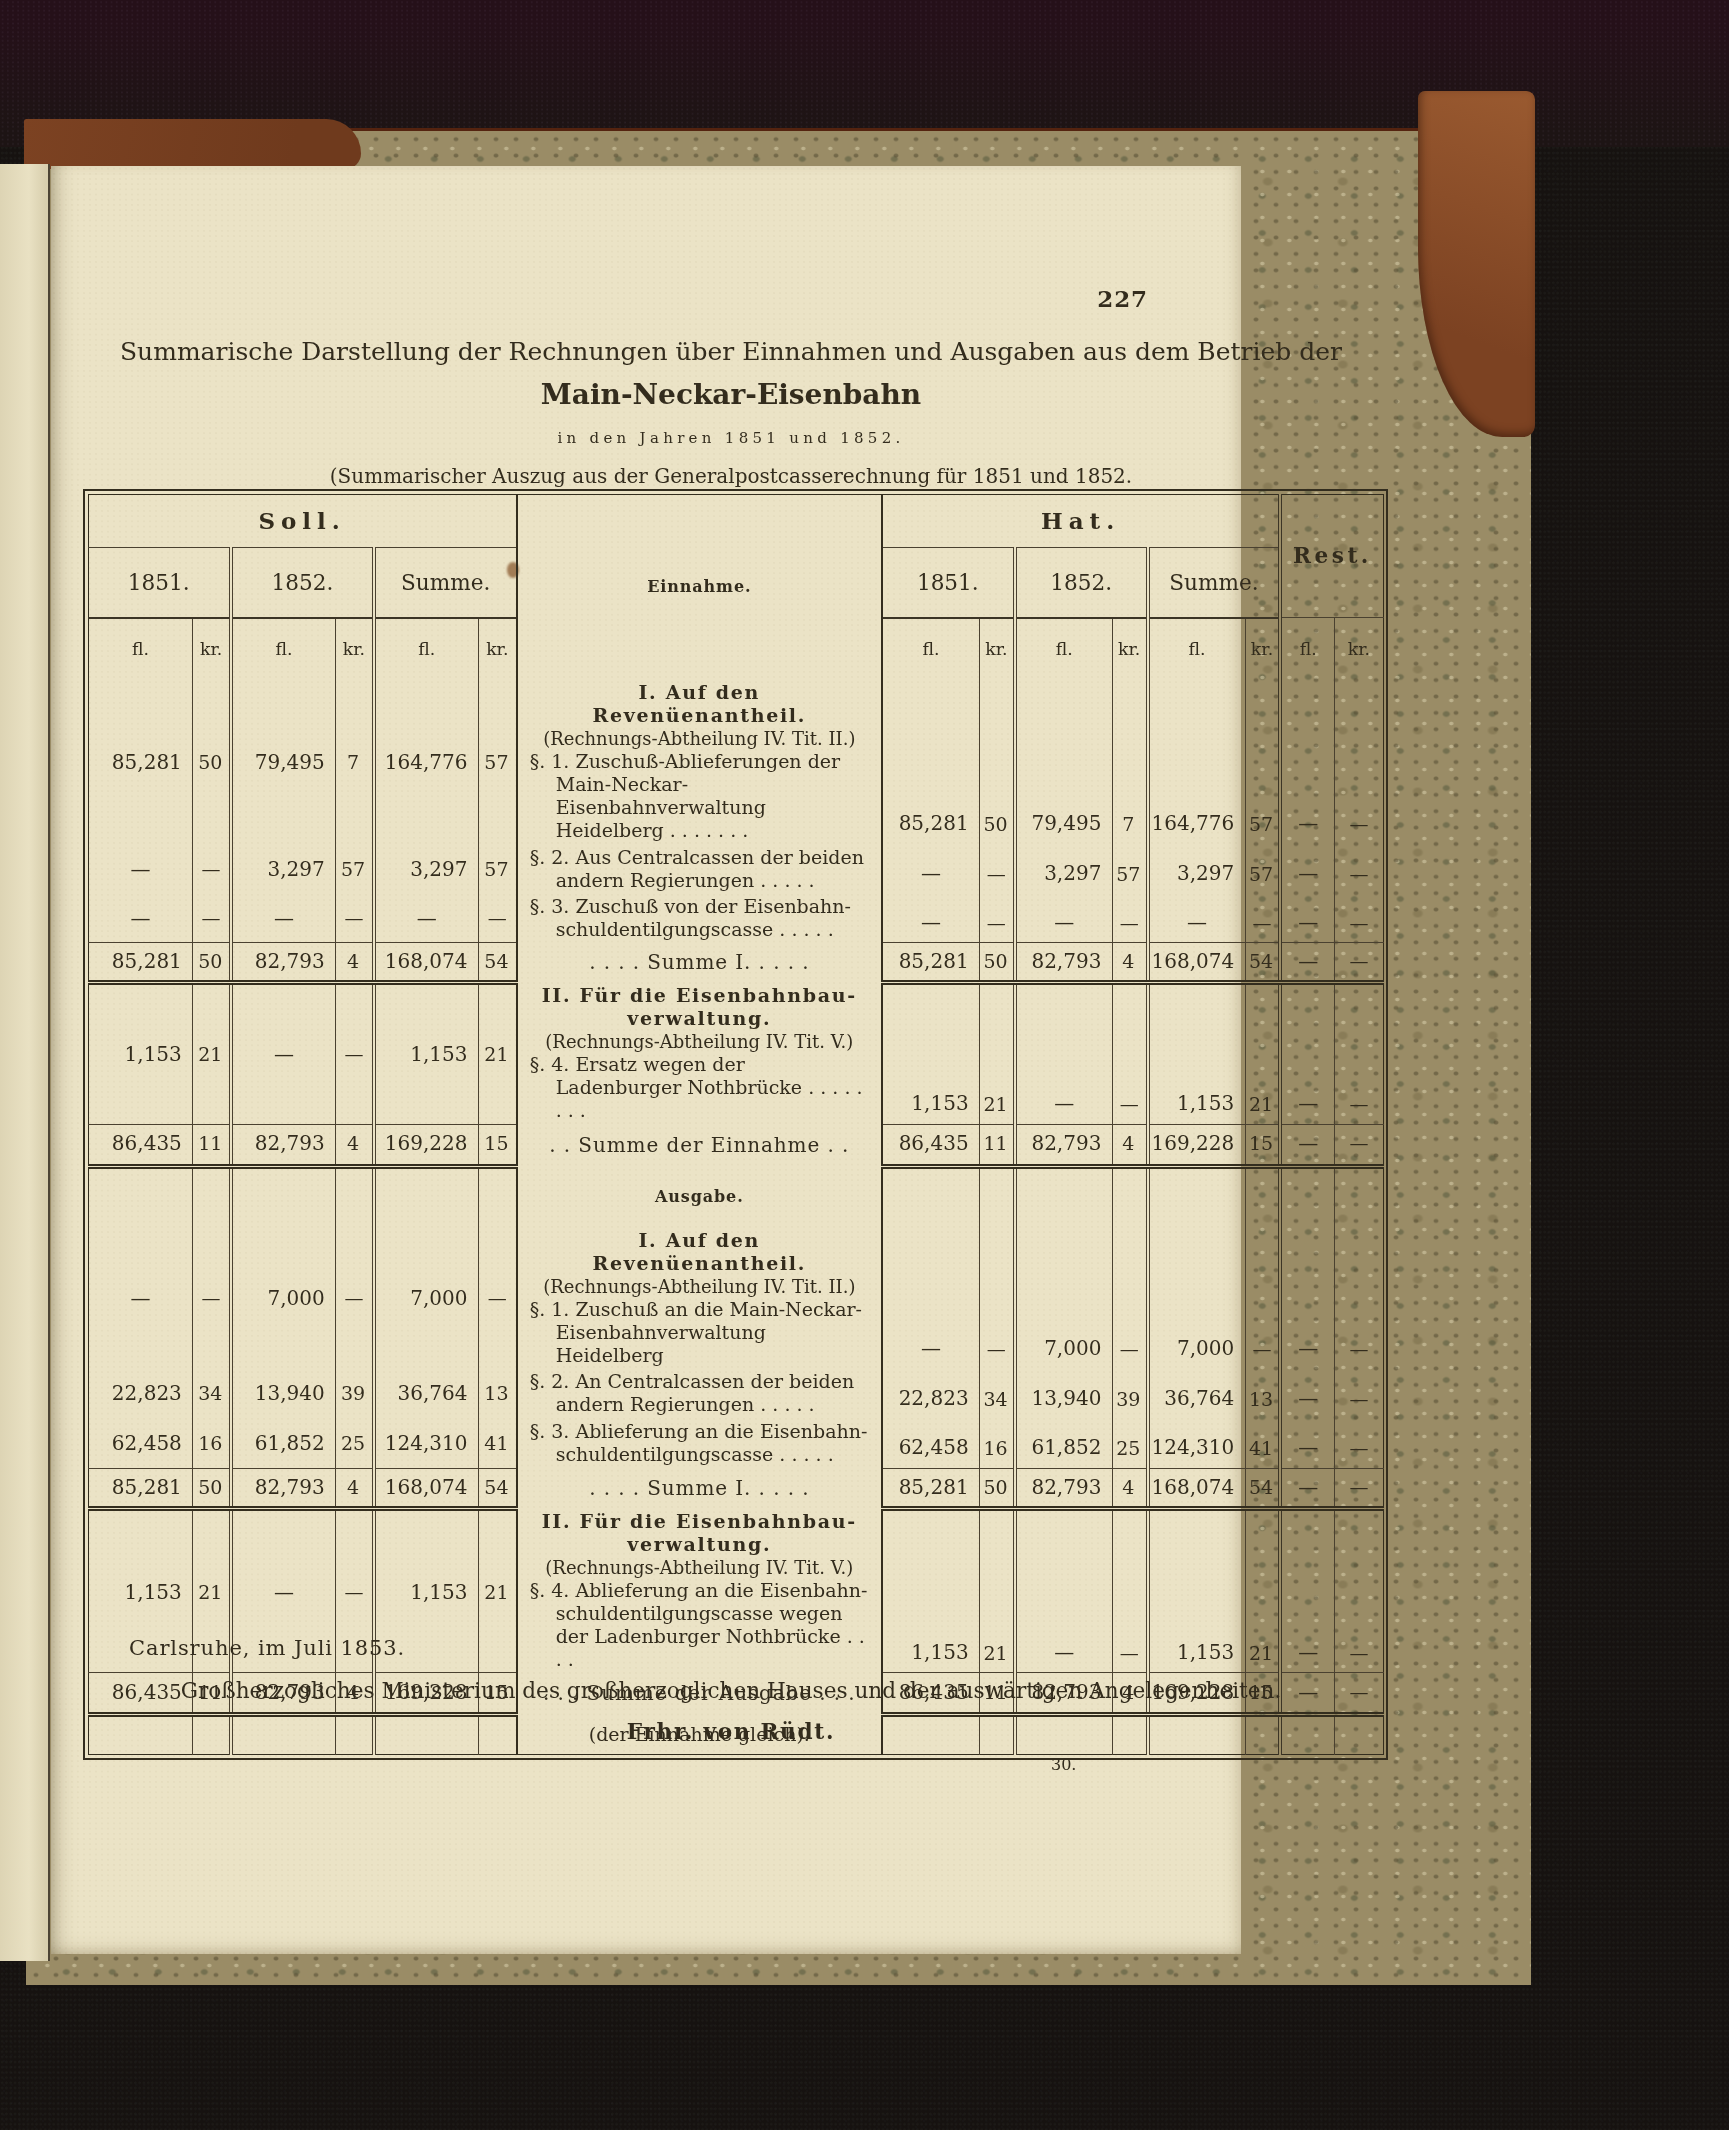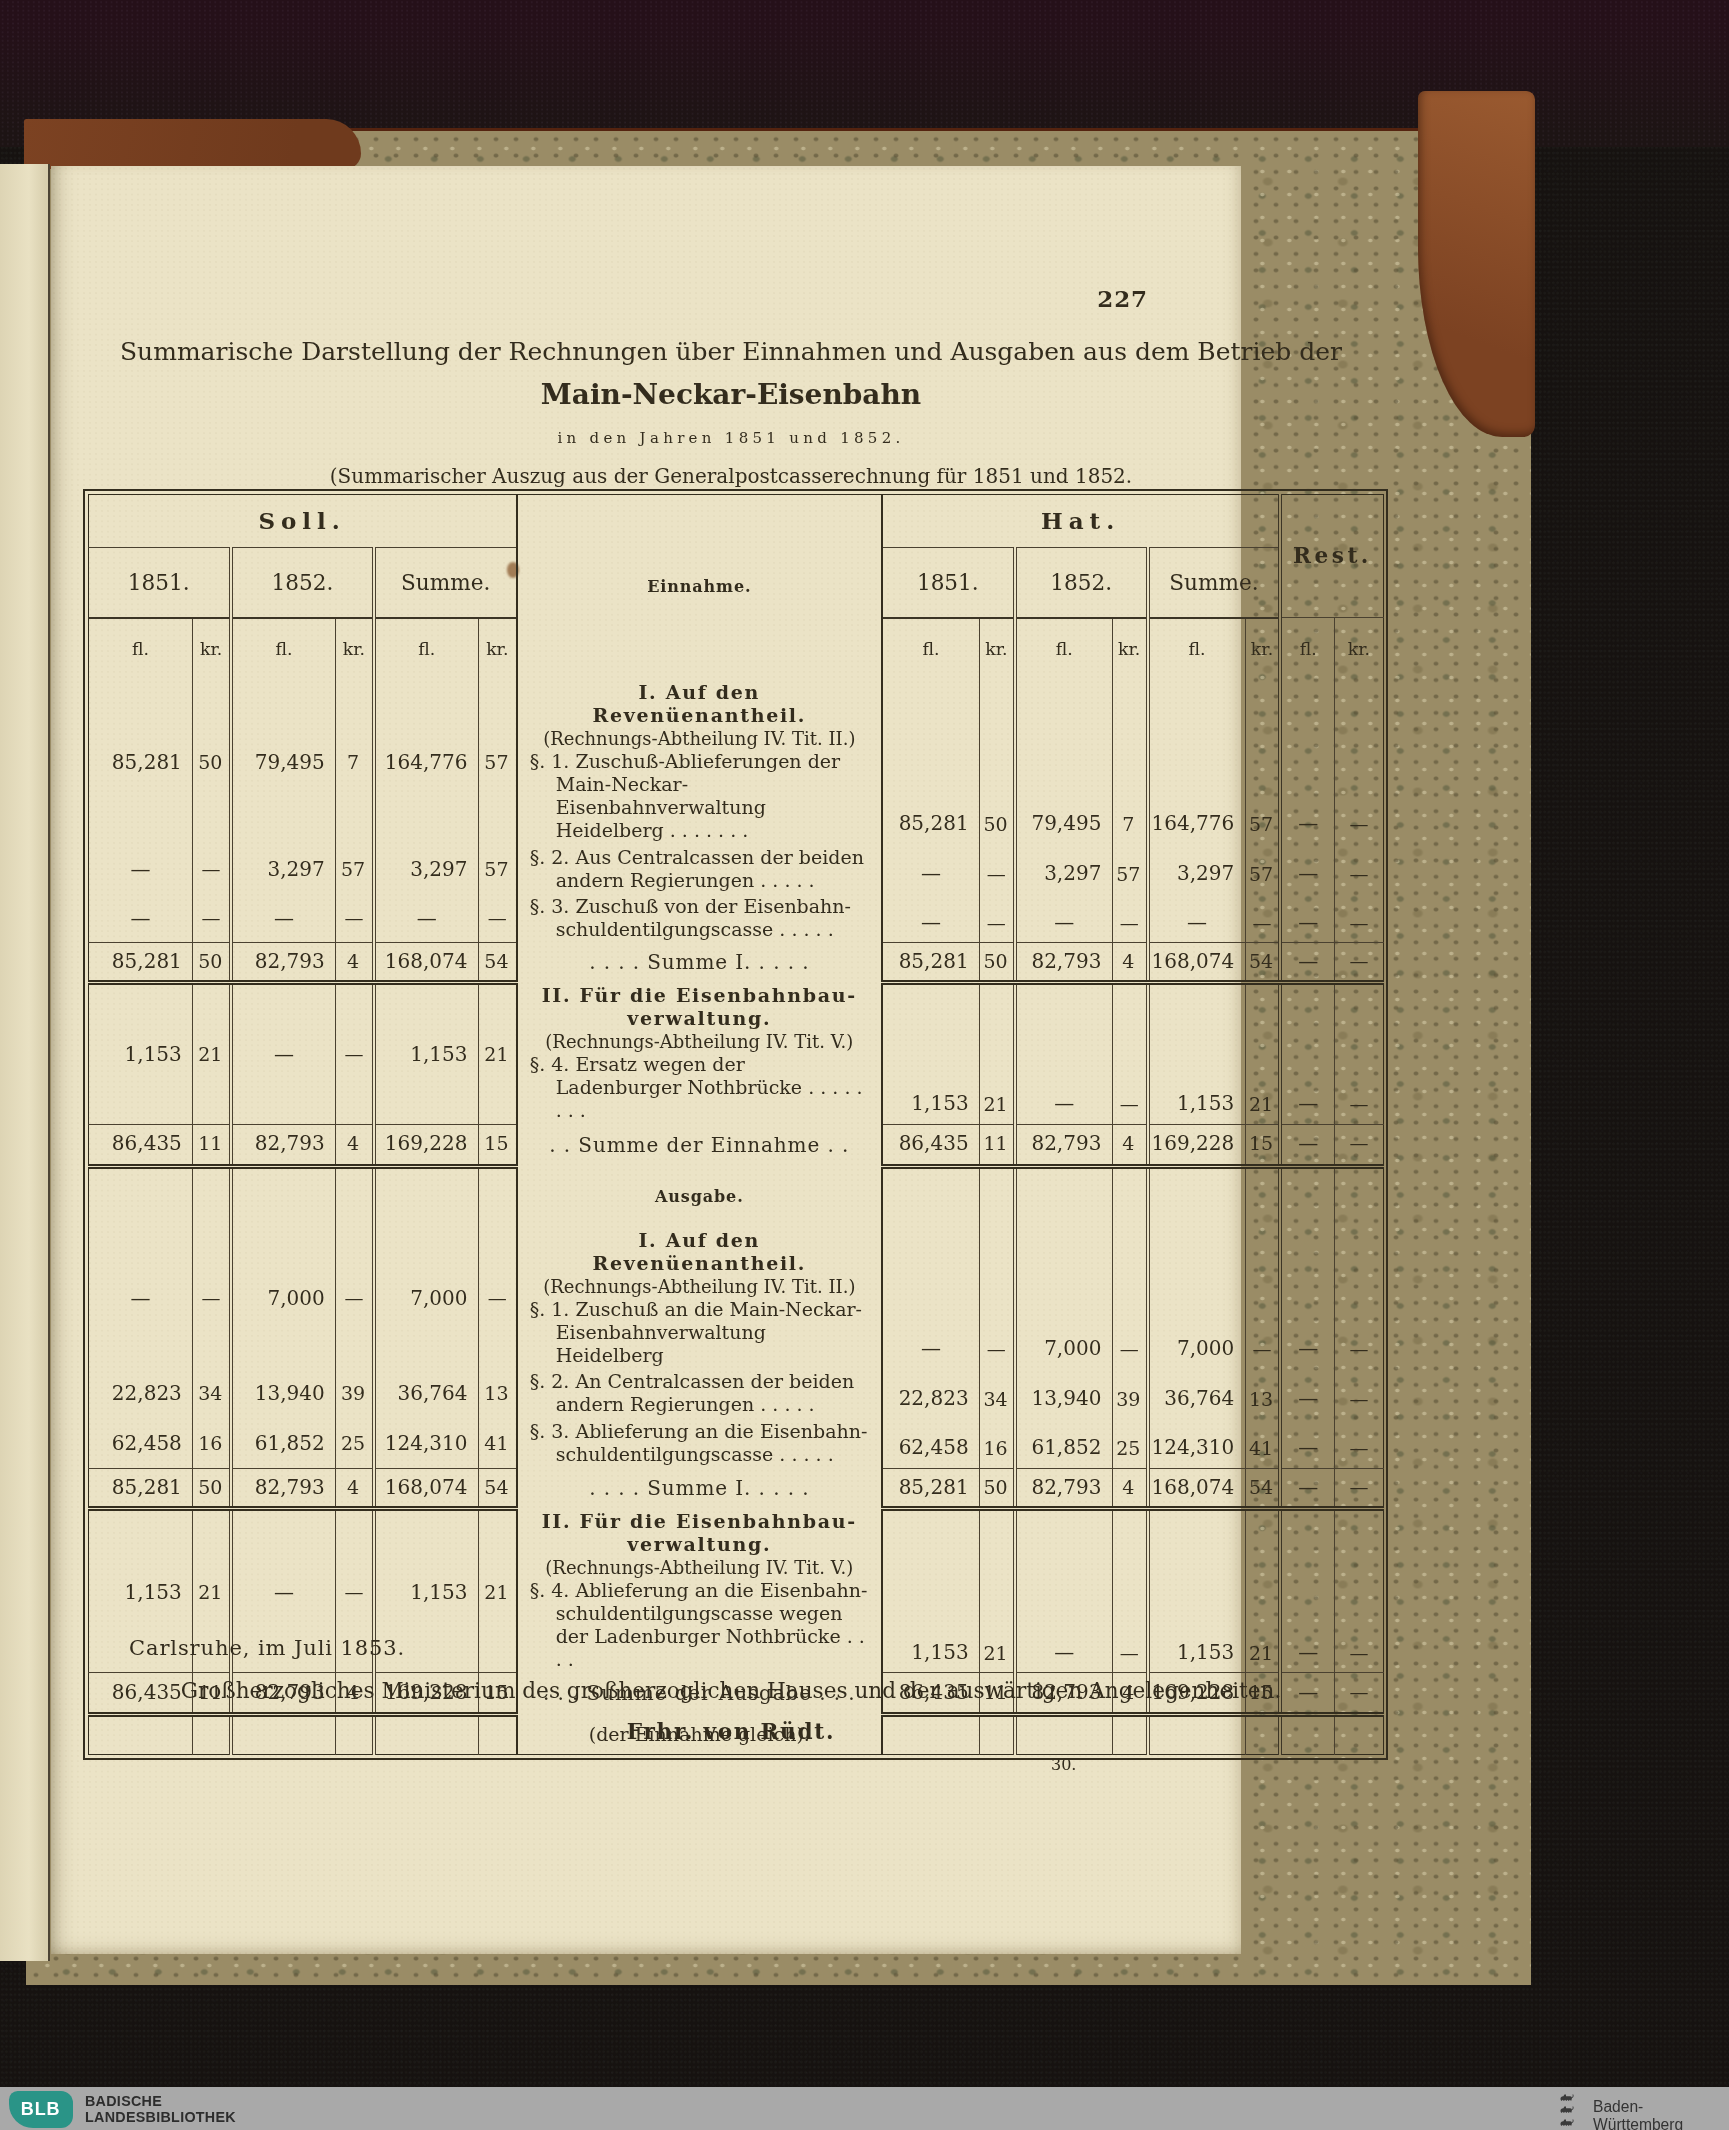--- a/index.html
+++ b/index.html
@@ -470,33 +470,14 @@
           </tbody>
       </table>
     </div>
 
     <div class="f-place">Carlsruhe, im Juli 1853.</div>
     <div class="f-ministry">Großherzogliches Ministerium des großherzoglichen Hauses und der auswärtigen Angelegenheiten.</div>
     <div class="f-sign">Frhr. von Rüdt.</div>
     <div class="f-sheet">30.</div>
   </div>
 
-  <div class="bar">
-    <div class="blb-logo">BLB</div>
-    <div class="lib-name">
-      <div>BADISCHE</div>
-      <div>LANDESBIBLIOTHEK</div>
-    </div>
-    <div class="lions">
-      <svg viewBox="0 0 20 14">
-          <path d="M16.2 9.2c1.6-1 2-3 .9-4.3l-.8.7c.7.9.5 2.2-.6 2.9zM2.6 11.8C1.8 8.8 3.4 7.4 5.8 7.4l1-1.9c.5-1 1.9-.8 2 .3l.1 1.5 4.6.1c1.9.1 2.7 1.3 2.2 2.8l-.9 2.6-1.4-1.3-1.4 1.3-1.4-1.3-1.4 1.3-1.4-1.3-1.4 1.3-1.4-1.3-1.3 1.2z"></path>
-        </svg>
-      <svg viewBox="0 0 20 14">
-          <path d="M16.2 9.2c1.6-1 2-3 .9-4.3l-.8.7c.7.9.5 2.2-.6 2.9zM2.6 11.8C1.8 8.8 3.4 7.4 5.8 7.4l1-1.9c.5-1 1.9-.8 2 .3l.1 1.5 4.6.1c1.9.1 2.7 1.3 2.2 2.8l-.9 2.6-1.4-1.3-1.4 1.3-1.4-1.3-1.4 1.3-1.4-1.3-1.4 1.3-1.4-1.3-1.3 1.2z"></path>
-        </svg>
-      <svg viewBox="0 0 20 14">
-          <path d="M16.2 9.2c1.6-1 2-3 .9-4.3l-.8.7c.7.9.5 2.2-.6 2.9zM2.6 11.8C1.8 8.8 3.4 7.4 5.8 7.4l1-1.9c.5-1 1.9-.8 2 .3l.1 1.5 4.6.1c1.9.1 2.7 1.3 2.2 2.8l-.9 2.6-1.4-1.3-1.4 1.3-1.4-1.3-1.4 1.3-1.4-1.3-1.4 1.3-1.4-1.3-1.3 1.2z"></path>
-        </svg>
-    </div>
-    <div class="bw">Baden-Württemberg</div>
-  </div>
 </div>
 
 
 </body></html>

